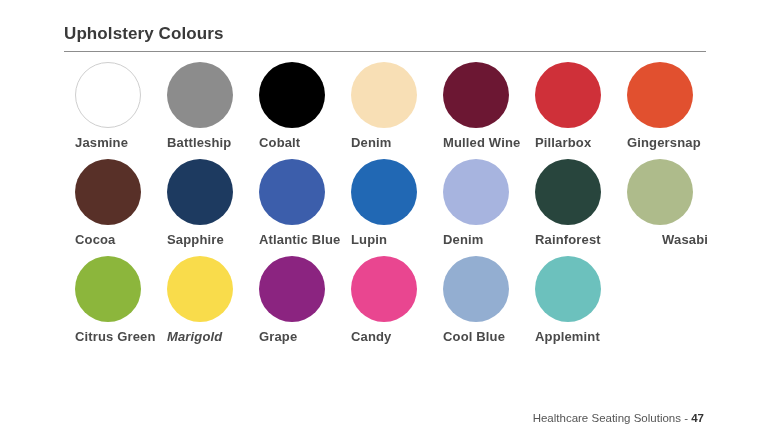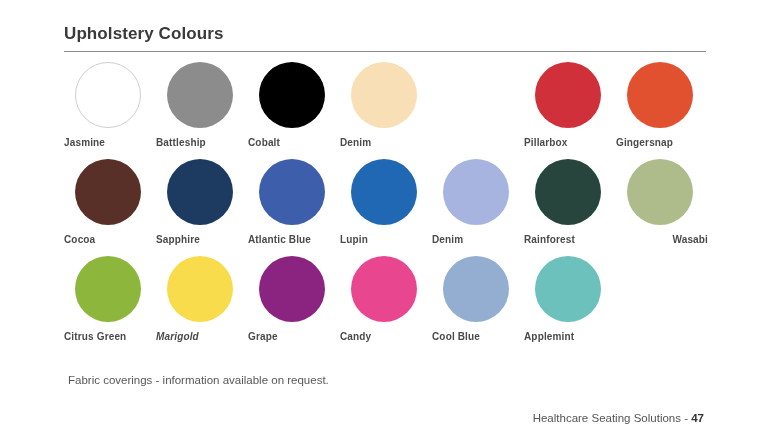--- a/index.html
+++ b/index.html
@@ -69,22 +69,22 @@
     height: 66px;
     border-radius: 50%;
     margin-left: 11px;
     box-sizing: border-box;
   }
   .swatch-circle.outlined {
     border: 1px solid #cfcfcf;
   }
   .swatch-label {
     margin-top: 9px;
-    margin-left: 0;
-    font-size: 10px;
+    margin-left: 11px;
+    font-size: 13px;
     font-weight: bold;
     color: #4a4a4a;
     letter-spacing: 0.15px;
     white-space: nowrap;
     line-height: 11px;
   }
 
   
   .footnote {
     position: absolute;
@@ -132,20 +132,24 @@
           <div class="swatch-label">Battleship</div>
         </div>
         <div class="swatch-cell" style="left: 184px;">
           <div class="swatch-circle" style="background: rgb(0, 0, 0);"></div>
           <div class="swatch-label">Cobalt</div>
         </div>
         <div class="swatch-cell" style="left: 276px;">
           <div class="swatch-circle" style="background: rgb(248, 223, 181);"></div>
           <div class="swatch-label">Denim</div>
         </div>
+        <div class="swatch-cell" style="left: 368px;">
+          <div class="swatch-circle" style="background: rgb(108, 23, 51);"></div>
+          <div class="swatch-label">Mulled Wine</div>
+        </div>
         <div class="swatch-cell" style="left: 460px;">
           <div class="swatch-circle" style="background: rgb(207, 48, 57);"></div>
           <div class="swatch-label">Pillarbox</div>
         </div>
         <div class="swatch-cell" style="left: 552px;">
           <div class="swatch-circle" style="background: rgb(225, 80, 47);"></div>
           <div class="swatch-label">Gingersnap</div>
         </div>
       </div>
       <div class="swatch-row">
@@ -199,19 +203,18 @@
           <div class="swatch-circle" style="background: rgb(147, 174, 209);"></div>
           <div class="swatch-label">Cool Blue</div>
         </div>
         <div class="swatch-cell" style="left: 460px;">
           <div class="swatch-circle" style="background: rgb(108, 193, 189);"></div>
           <div class="swatch-label">Applemint</div>
         </div>
       </div>
     </div>
 
-  <div class="footnote">Fabric coverings - information available on request.</div>
 
   <div class="footer">
     <span>Healthcare Seating Solutions - </span><span class="page-number">47</span>
   </div>
 
 </div>
 
 </body></html>

